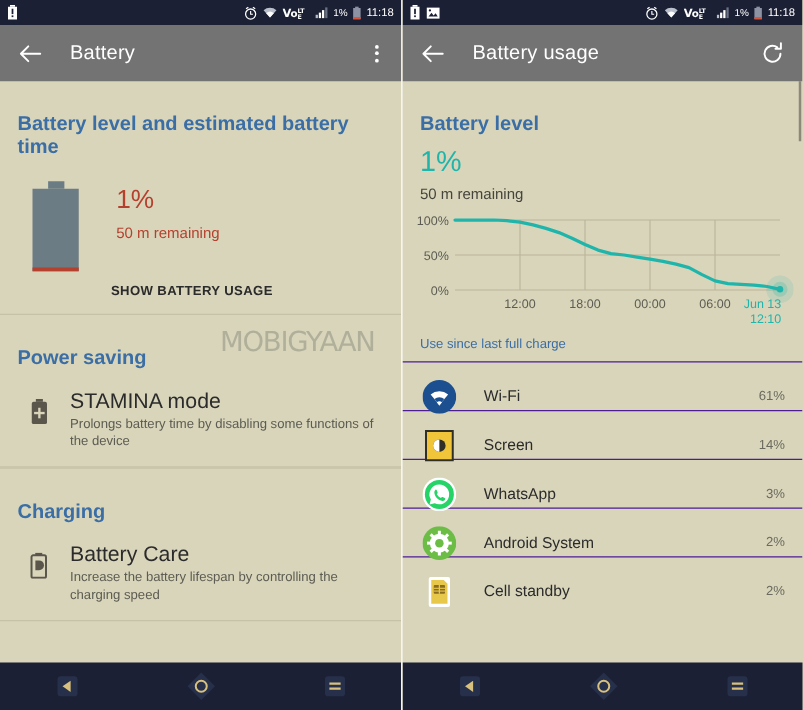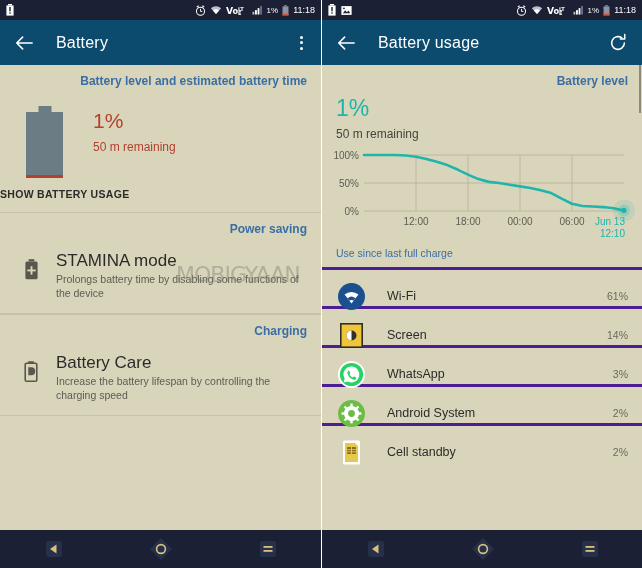--- a/index.html
+++ b/index.html
@@ -19,35 +19,35 @@
     padding:0 6px; color:#fff; font-size:9px; position:relative; z-index:5;
   }
   .sb-left{ display:flex; align-items:center; gap:5px; }
   .sb-right{ margin-left:auto; display:flex; align-items:center; gap:4px; }
   .sb-text{ font-size:9px; color:#fff; letter-spacing:0; }
   .sb-pct{ font-size:8px; color:#fff; }
   .ico{ display:inline-block; line-height:0; }
 
   
   .appbar{
-    height:45px; background:#0c4a6e; display:flex; align-items:center;
+    height:45px; background:#737373; display:flex; align-items:center;
     padding:0 14px; position:relative; z-index:4;
   }
   .appbar .title{
     color:#ffffff; font-size:16px; margin-left:22px; font-weight:400; letter-spacing:.2px;
   }
   .appbar .right-act{ margin-left:auto; display:flex; align-items:center; }
   .backarrow{ width:20px; height:20px; }
   .dots{ display:flex; flex-direction:column; gap:2.5px; align-items:center; padding:4px; }
   .dots i{ width:3px; height:3px; border-radius:50%; background:#fff; display:block; }
 
   
   .content{ position:absolute; top:65px; left:0; right:0; bottom:38px; }
   .sec-head{
-    color:#3a6ea5; font-size:12px; padding:9px 14px 6px 14px; font-weight:700;text-align:right;
+    color:#3a6ea5; font-size:16px; padding:26px 14px 6px 14px; font-weight:700;
   }
   .divider{ height:1px; background:#c6c2a8; margin:0; }
 
   
   .batt-summary{ display:flex; padding:4px 14px 0 14px; position:relative; }
   .batticon{
     width:37px; height:72px; position:relative; margin-left:12px; margin-top:8px;
   }
   .batticon .nub{
     position:absolute; left:50%; transform:translateX(-50%); top:0;
@@ -56,21 +56,21 @@
   .batticon .body{
     position:absolute; top:6px; left:0; width:37px; height:66px; background:#6c7c84;
   }
   .batticon .fill{
     position:absolute; bottom:0; left:0; width:37px; height:3px; background:#b3412e;
   }
   .batt-text{ margin-left:30px; padding-top:12px; }
   .batt-pct{ color:#b3412e; font-size:21px; font-weight:400; line-height:1; }
   .batt-rem{ color:#b3412e; font-size:12px; margin-top:9px; }
   .show-usage{
-    text-align:left; color:#2b2b2b; font-size:10.5px; font-weight:700;
+    text-align:center; color:#2b2b2b; font-size:10.5px; font-weight:700;
     letter-spacing:.3px; padding:10px 14px 12px 0;
   }
 
   
   .row{ display:flex; align-items:flex-start; padding:11px 14px 13px 14px; }
   .row .ricon{
     width:34px; min-width:34px; display:flex; align-items:center;
     justify-content:center; padding-top:6px;
   }
   .row .rtext{ padding-left:8px; }
@@ -80,21 +80,21 @@
   
   .bl-pct{ color:#1fb5ab; font-size:23px; padding:2px 14px 0 14px; line-height:1.1; }
   .bl-rem{ color:#45453c; font-size:12px; padding:6px 14px 0 14px; }
   .chartwrap{ position:relative; padding:6px 8px 0 6px; }
   .usehead{ color:#3a6ea5; font-size:10.5px; font-weight:400; padding:4px 14px 8px 14px; }
 
   
   .ulist{ position:relative; }
   .urow{
     display:flex; align-items:center; height:39px; padding:16px 14px 0 16px;
-    border-top:3px solid #4c1d95;
+    border-top:1px solid #4c1d95;
   }
   .urow .ai{ width:27px; height:27px; min-width:27px; position:relative; }
   .urow .uname{ color:#2b2b2b; font-size:12.5px; margin-left:22px; }
   .urow .upct{ margin-left:auto; color:#6a6a5e; font-size:10.5px; }
   .scrollbar{
     position:absolute; right:1px; top:0; width:2.5px; height:48px; background:#8d897a;
   }
 
   
   .watermark{

